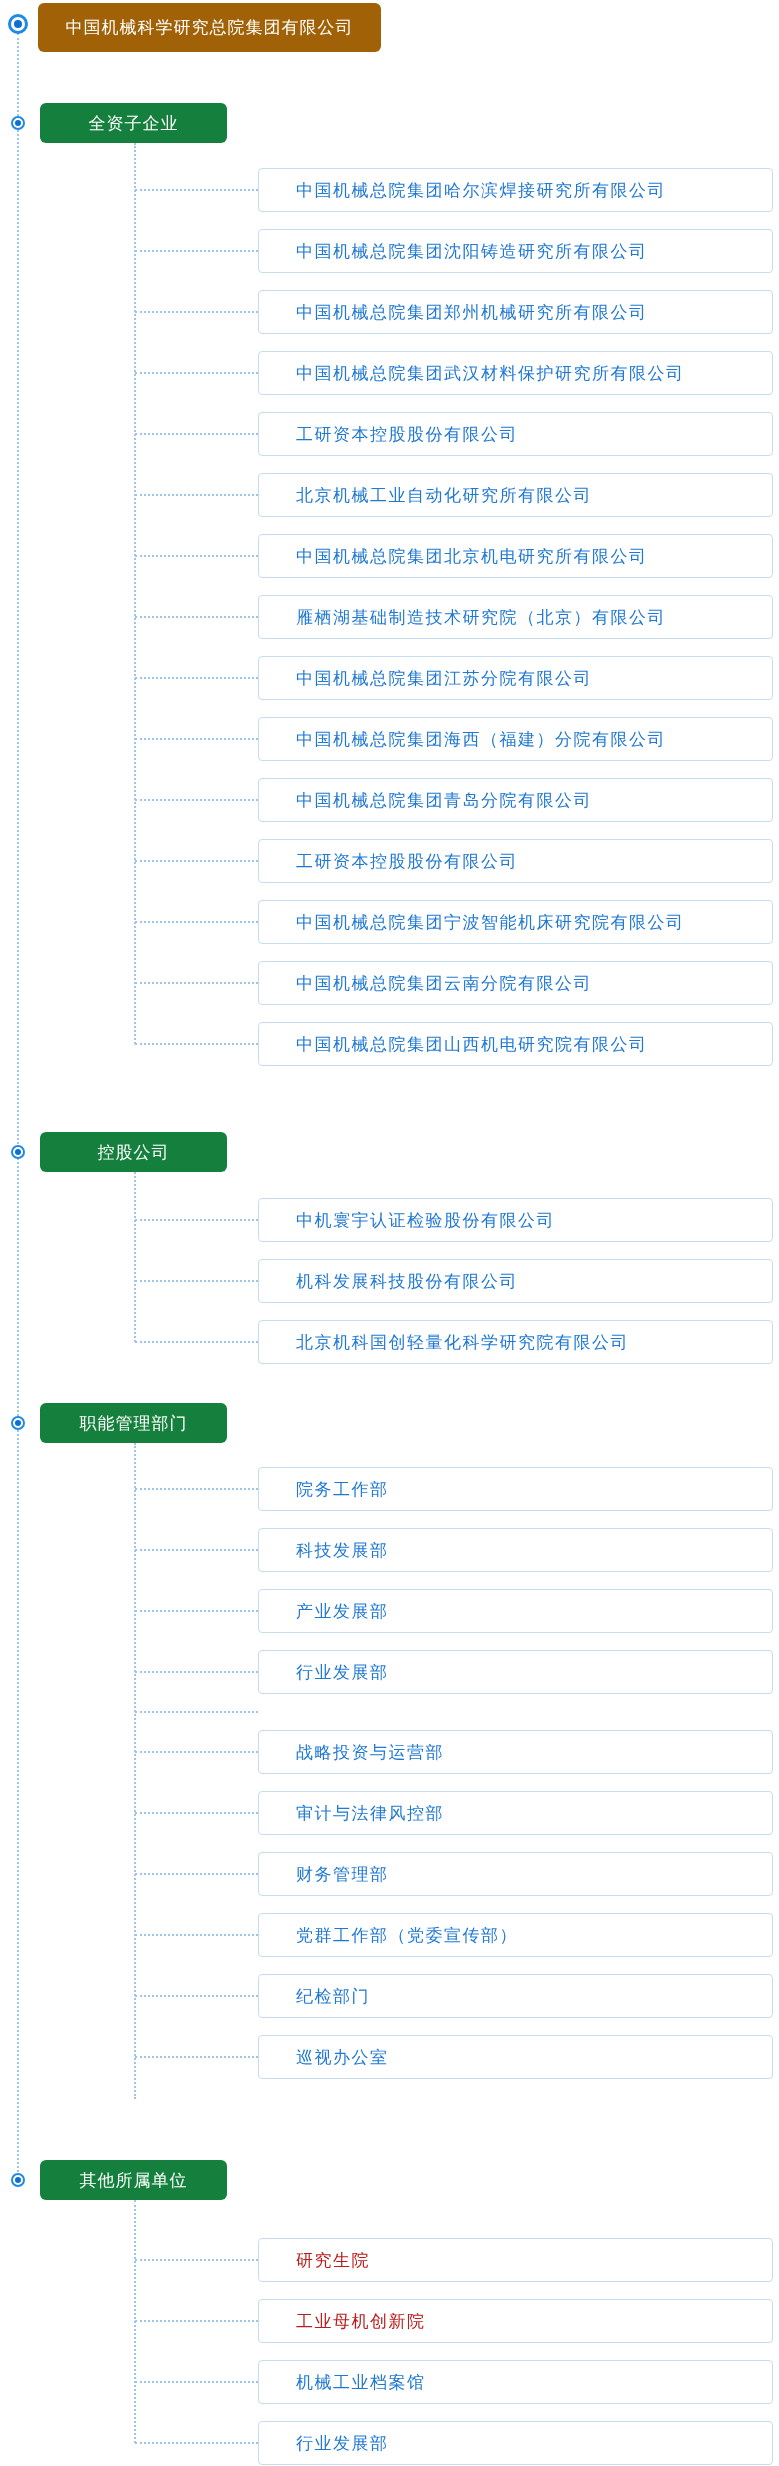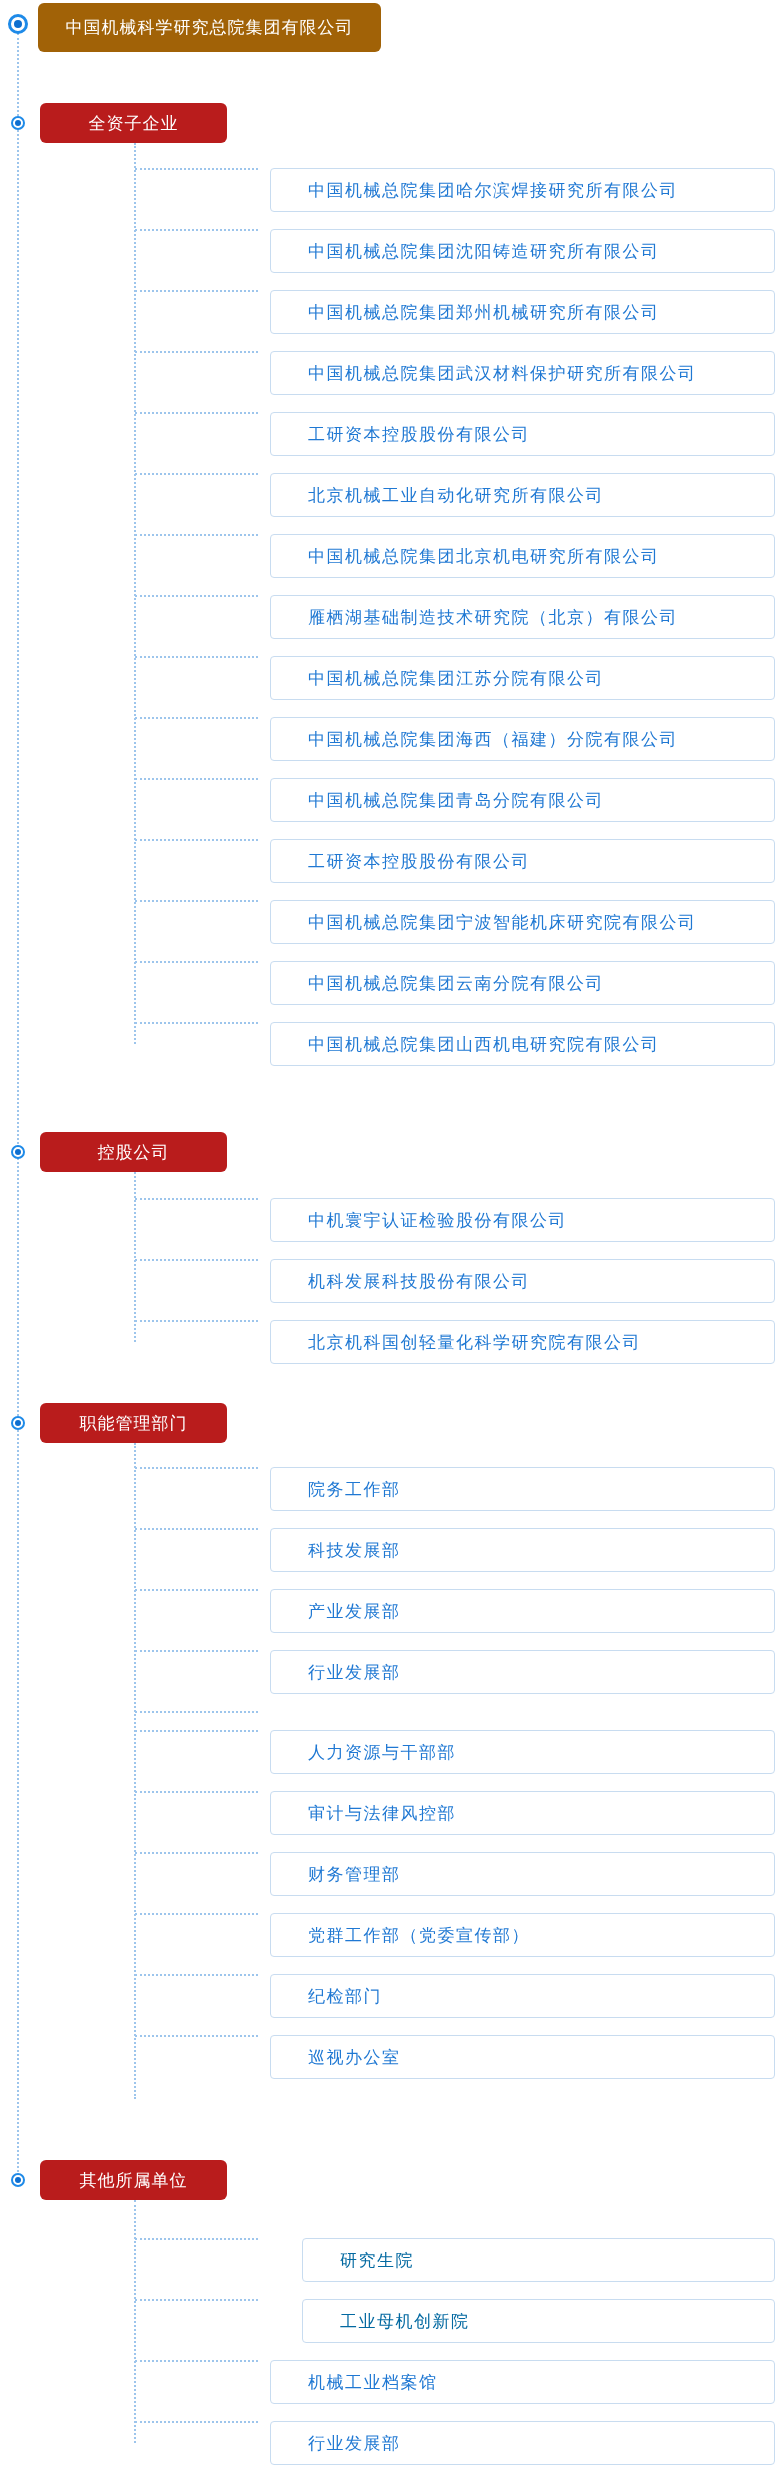--- a/index.html
+++ b/index.html
@@ -29,48 +29,48 @@
   .root-node{
     position:absolute;left:38px;top:3px;width:343px;height:49px;
     background:#a16207;border-radius:6px;color:#ffffff;
     font-size:17px;letter-spacing:1px;
     display:flex;align-items:center;justify-content:center;
     cursor:pointer;
   }
   
   .cat-node{
     position:absolute;left:40px;width:187px;height:40px;
-    background:#b91c1c;border-radius:6px;color:#ffffff;
+    background:#15803d;border-radius:6px;color:#ffffff;
     font-size:17px;letter-spacing:1px;
     display:flex;align-items:center;justify-content:center;
     cursor:pointer;
   }
   
   .vline{
     position:absolute;left:134px;width:0;
     border-left:2px dotted #9dc5ec;
   }
   
   .items{
     position:absolute;left:135px;width:640px;
     display:flex;flex-direction:column;gap:17px;
   }
-  .row{display:flex;gap:12px;}
+  .row{display:flex;align-items:center;}
   .hline{
     width:123px;height:0;border-top:2px dotted #9dc5ec;flex:0 0 123px;
   }
   .item{
     width:515px;height:44px;box-sizing:border-box;
     background:#ffffff;border:1px solid #c8dcf0;border-radius:4px;
     color:#1f78d3;font-size:17px;letter-spacing:1.5px;
     display:flex;align-items:center;
     padding-left:37px;
     cursor:pointer;white-space:nowrap;overflow:hidden;
   }
-  .item.light{color:#0369a1;margin-left:32px;}
+  .item.light{color:#b91c1c;}
 </style>
 </head>
 <body>
 
 <div class="tree">
 
   <div class="rail"></div>
 
   <div class="radio radio-lg" style="left:8px;top:14px">
     <span class="radio-dot"></span>
@@ -185,21 +185,21 @@
       </div>
     <div class="row">
         <div class="hline"></div>
         <div class="item">行业发展部</div>
       </div>
     <div class="row">
         <div class="hline"></div>
       </div>
     <div class="row">
         <div class="hline"></div>
-        <div class="item">人力资源与干部部</div>
+        <div class="item">战略投资与运营部</div>
       </div>
     <div class="row">
         <div class="hline"></div>
         <div class="item">审计与法律风控部</div>
       </div>
     <div class="row">
         <div class="hline"></div>
         <div class="item">财务管理部</div>
       </div>
     <div class="row">

